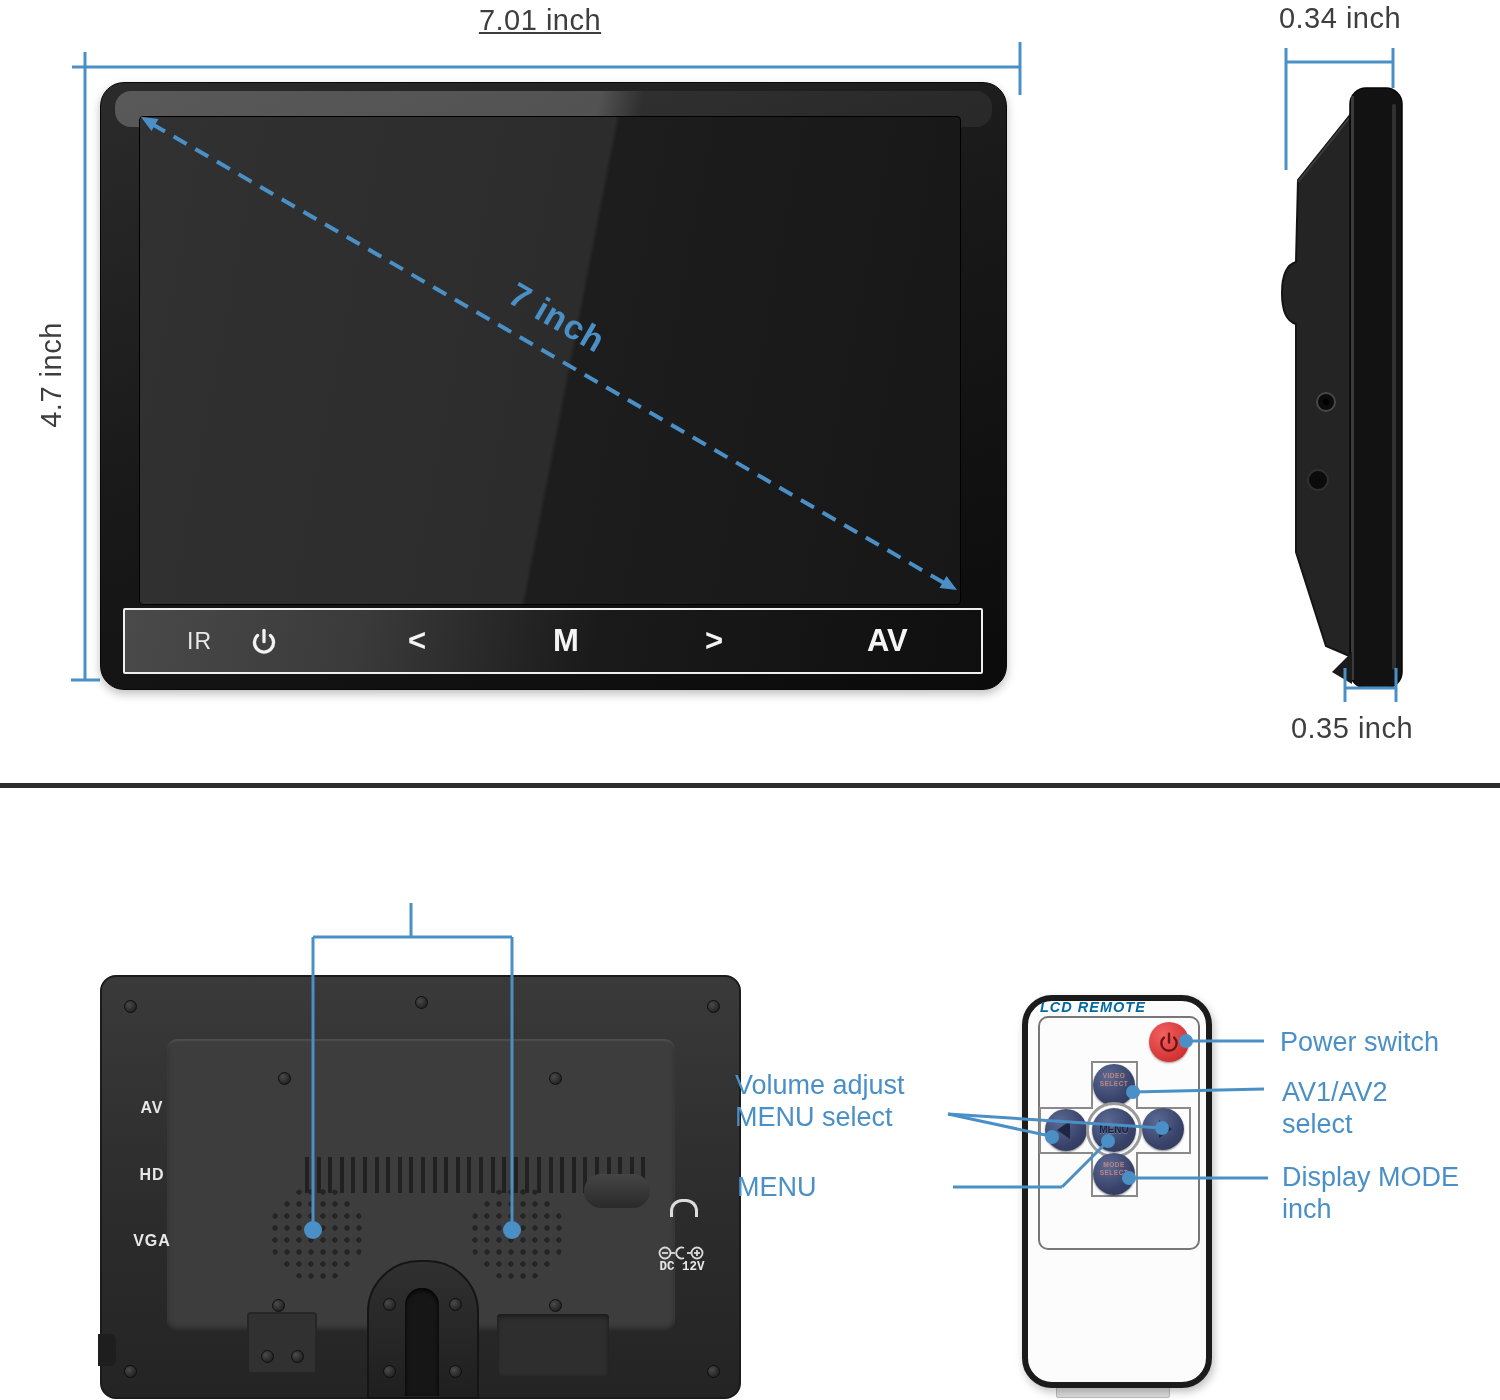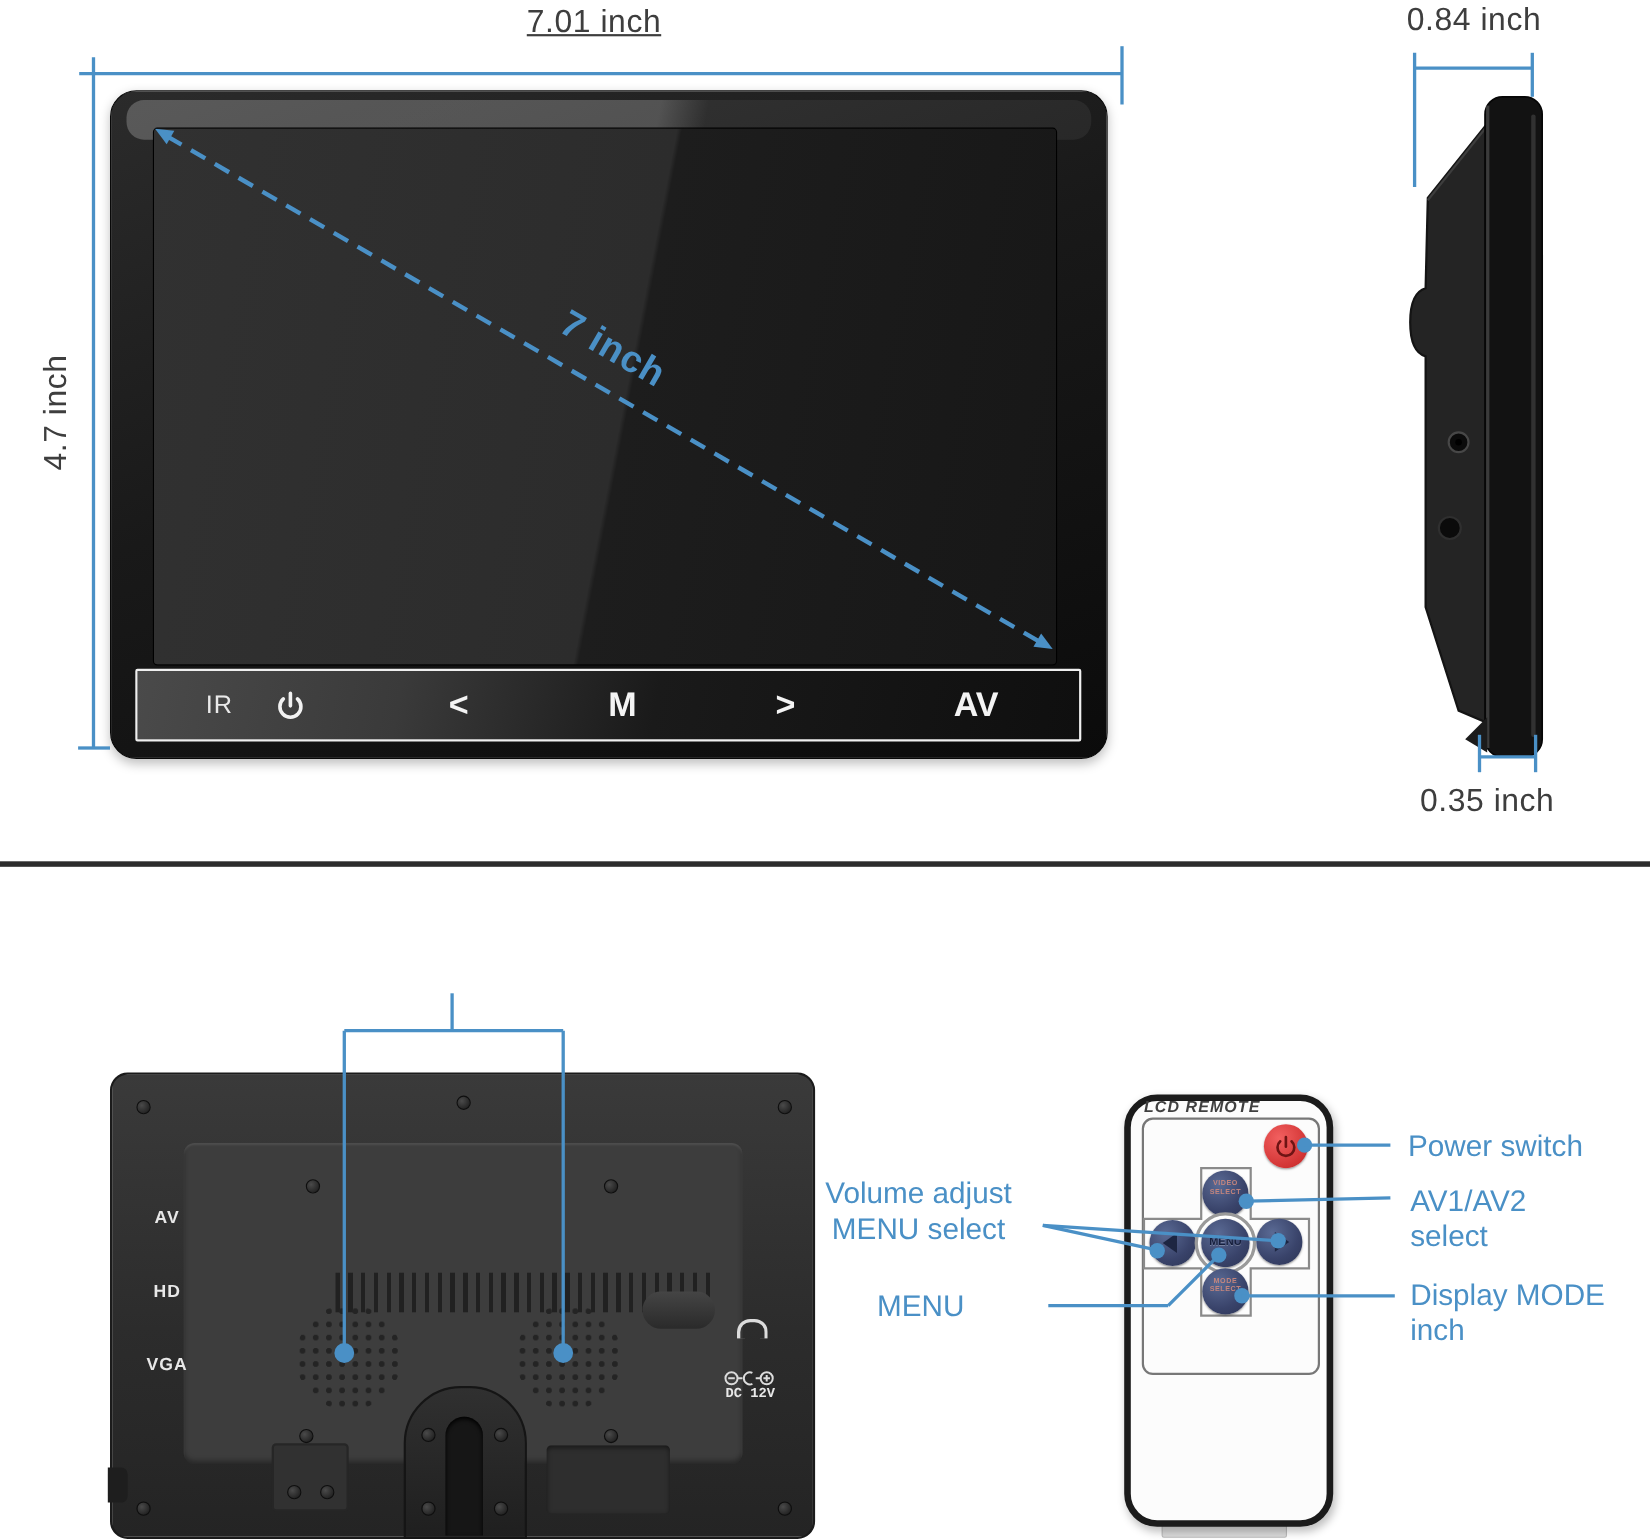--- a/index.html
+++ b/index.html
@@ -2,21 +2,21 @@
 <html><head>
 <meta charset="utf-8">
 <style>
   html,body{margin:0;padding:0;background:#ffffff;}
   #canvas{position:relative;width:1500px;height:1400px;background:#ffffff;overflow:hidden;
           font-family:"Liberation Sans", sans-serif;}
   .abs{position:absolute;}
   .dim-text{font-size:29px;color:#3e3e3e;letter-spacing:0.5px;}
   .blue-label{font-size:27px;color:#4a90c6;line-height:1.15;}
   .center{text-align:center;}
-  .right{text-align:center;}
+  .right{text-align:left;}
 
   
   .front-body{left:100px;top:82px;width:905px;height:606px;border-radius:24px;
     background:linear-gradient(160deg,#2b2b2b 0%,#191919 45%,#0b0b0b 100%);
     border:1px solid #080808;box-shadow:0 4px 10px rgba(0,0,0,0.25);}
   .front-topband{left:14px;top:8px;width:877px;height:36px;border-radius:16px;
     background:linear-gradient(100deg,rgba(255,255,255,0.22) 55%,rgba(255,255,255,0.06) 60%);}
   .front-screen{left:38px;top:33px;width:820px;height:487px;border-radius:4px;border:1px solid #000;
     background:linear-gradient(101deg,#313131 0%,#2c2c2c 52%,#1d1d1d 52.5%,#171717 100%);}
   .front-bar{left:22px;top:525px;width:856px;height:62px;border:2px solid #efefef;border-radius:2px;
@@ -56,21 +56,21 @@
   .port-label{width:64px;text-align:center;color:#e8e8e8;font-weight:bold;font-size:16px;letter-spacing:1px;}
   .hp-icon{width:22px;height:15px;border:3px solid #dcdcdc;border-bottom:none;border-radius:12px 12px 0 0;}
   .dc-label{width:56px;text-align:center;color:#e8e8e8;font-weight:bold;font-size:12.5px;font-family:Liberation Mono, monospace;}
   .speakers-title{font-size:31px;font-weight:bold;color:#3e3e3e;}
 
   
   .remote-foot{left:1056px;top:1380px;width:112px;height:16px;background:#dcdcdc;border-radius:2px;border:1px solid #bdbdbd;}
   .remote-body{left:1022px;top:995px;width:190px;height:393px;border-radius:30px;background:#fcfcfc;
     border:6px solid #1b1b1b;box-sizing:border-box;box-shadow:2px 4px 8px rgba(0,0,0,0.25);}
   .remote-inner{left:1038px;top:1016px;width:158px;height:230px;border-radius:10px;border:2px solid #777;}
-  .remote-title{left:1040px;top:999px;font-size:14.5px;font-style:italic;font-weight:bold;color:#404040;letter-spacing:1px;}
+  .remote-title{left:1040px;top:999px;font-size:14.5px;font-style:italic;font-weight:bold;color:#0369a1;letter-spacing:1px;}
   .btn-power{left:1149px;top:1022px;width:40px;height:40px;border-radius:50%;
     background:radial-gradient(circle at 35% 32%,#f26060,#d23434 70%,#b82525);box-shadow:0 1px 2px rgba(0,0,0,0.4);}
   .btn-navy{width:42px;height:42px;border-radius:50%;
     background:radial-gradient(circle at 35% 30%,#5a6a94,#39436a 60%,#2c3454);box-shadow:0 1px 2px rgba(0,0,0,0.45);}
   .btn-tiny-txt{position:absolute;left:0;top:8px;width:100%;text-align:center;font-size:6.5px;line-height:1.3;
     color:rgba(215,140,125,0.85);font-weight:bold;letter-spacing:0.5px;}
   .menu-ring{left:1086px;top:1102px;width:56px;height:56px;border-radius:50%;border:3px solid #9a9a9a;background:#fff;box-sizing:border-box;}
   .btn-menu{left:1092px;top:1108px;width:44px;height:44px;}
   .btn-menu-label{position:absolute;left:0;top:16px;width:100%;text-align:center;font-size:10px;font-weight:bold;color:#161f3d;
     text-shadow:0 1px 0 rgba(255,255,255,0.25);}
@@ -104,21 +104,21 @@
       </div>
       <div class="bar-item bar-big" style="left:283px;">&lt;</div>
       <div class="bar-item bar-big" style="left:428px;">M</div>
       <div class="bar-item bar-big" style="left:580px;">&gt;</div>
       <div class="bar-item bar-big" style="left:742px;">AV</div>
     </div>
   </div>
 
   <div class="abs diag-label" style="left:512px;top:272px;">7 inch</div>
 
-  <div class="abs dim-text center" style="left:1260px;top:2px;width:160px;">0.84 inch</div>
+  <div class="abs dim-text center" style="left:1260px;top:2px;width:160px;">0.34 inch</div>
 
   <svg class="abs" style="left:1255px;top:60px;" width="175" height="660" viewBox="1255 60 175 660">
     <path d="M1354,110 L1298,180 L1296,262 Q1282,266 1282,293 Q1282,320 1296,324 L1296,552 L1326,646 L1354,658 Z" fill="#242424" stroke="#141414" stroke-width="2"></path>
     <line x1="1354" y1="112" x2="1298" y2="182" stroke="#3d3d3d" stroke-width="2"></line>
     <rect x="1350" y="88" width="52" height="600" rx="16" fill="#121212" stroke="#060606" stroke-width="1.5"></rect>
     <rect x="1351" y="96" width="3" height="584" fill="#4d4d4d" opacity="0.7"></rect>
     <rect x="1392" y="104" width="4" height="566" rx="2" fill="#3a3a3a" opacity="0.8"></rect>
     <circle cx="1326" cy="402" r="9" fill="#0b0b0b" stroke="#474747" stroke-width="2"></circle>
     <circle cx="1326" cy="402" r="3" fill="#000"></circle>
     <circle cx="1318" cy="480" r="10" fill="#0b0b0b" stroke="#2f2f2f" stroke-width="2"></circle>

